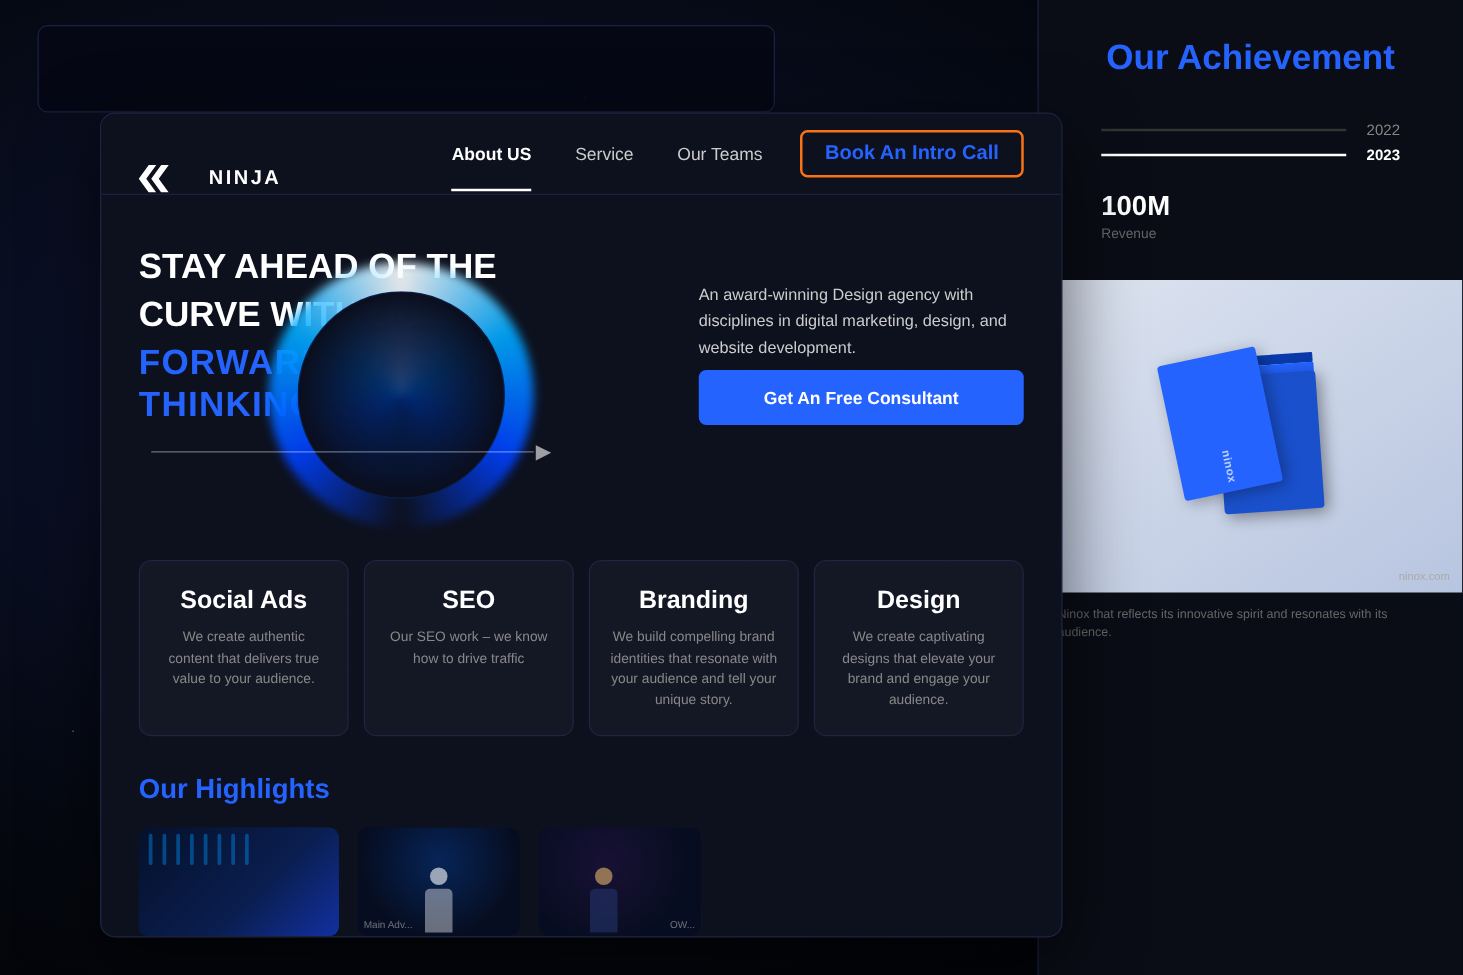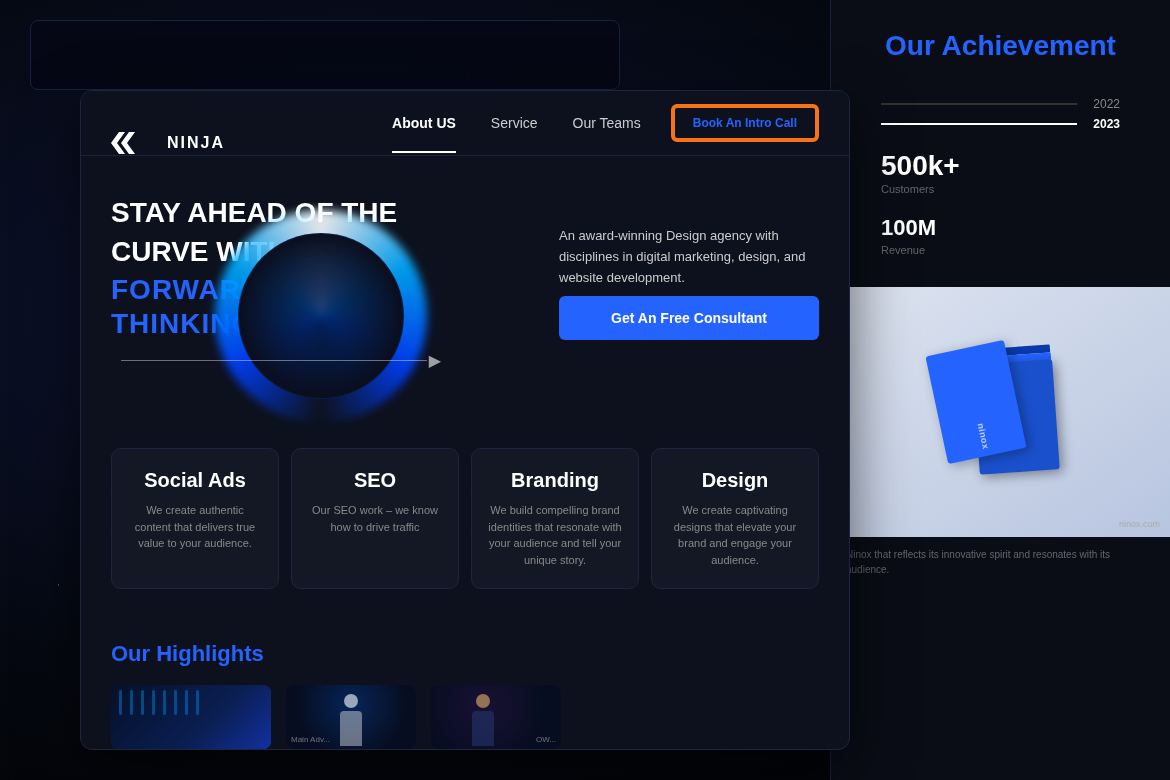--- a/index.html
+++ b/index.html
@@ -131,25 +131,25 @@
       content: '';
       position: absolute;
       bottom: -22px;
       left: 0;
       right: 0;
       height: 2px;
       background: #fff;
     }
 
     .nav-cta {
-      border: 4px solid #f97316;
+      border: 2px solid #f97316;
       border-radius: 6px;
       padding: 8px 18px;
       color: #2563ff;
-      font-size: 12px;
+      font-size: 16px;
       font-weight: 600;
       cursor: pointer;
       background: transparent;
     }
 
     
     .main-content {
       padding: 40px 30px 30px;
       position: relative;
       height: calc(100% - 65px);
@@ -324,21 +324,21 @@
     }
     .highlights-title span {
       color: #2563ff;
     }
     .highlights-row {
       display: flex;
       gap: 15px;
     }
     .highlight-card {
       width: 160px;
-      height: 64px;
+      height: 87px;
       border-radius: 8px;
       overflow: hidden;
       position: relative;
     }
 
     
     .bg-top-card {
       position: absolute;
       left: 30px;
       top: 20px;
@@ -568,24 +568,20 @@
         <div class="rp-bar"></div>
         <div class="rp-year-text">2022</div>
       </div>
       <div class="rp-year-row">
         <div class="rp-bar active"></div>
         <div class="rp-year-text active">2023</div>
       </div>
     </div>
 
     <div class="rp-stats">
-      <div class="rp-stat">
-        <div class="rp-stat-num">500k+</div>
-        <div class="rp-stat-lbl">Customers</div>
-      </div>
       <div class="rp-stat" style="grid-column: span 2;">
         <div class="rp-stat-num-lg">100M</div>
         <div class="rp-stat-lbl">Revenue</div>
       </div>
     </div>
   </div>
 
   <div class="rp-image-area">
     <div class="ninox-stack">
       <div class="nb4"></div>

